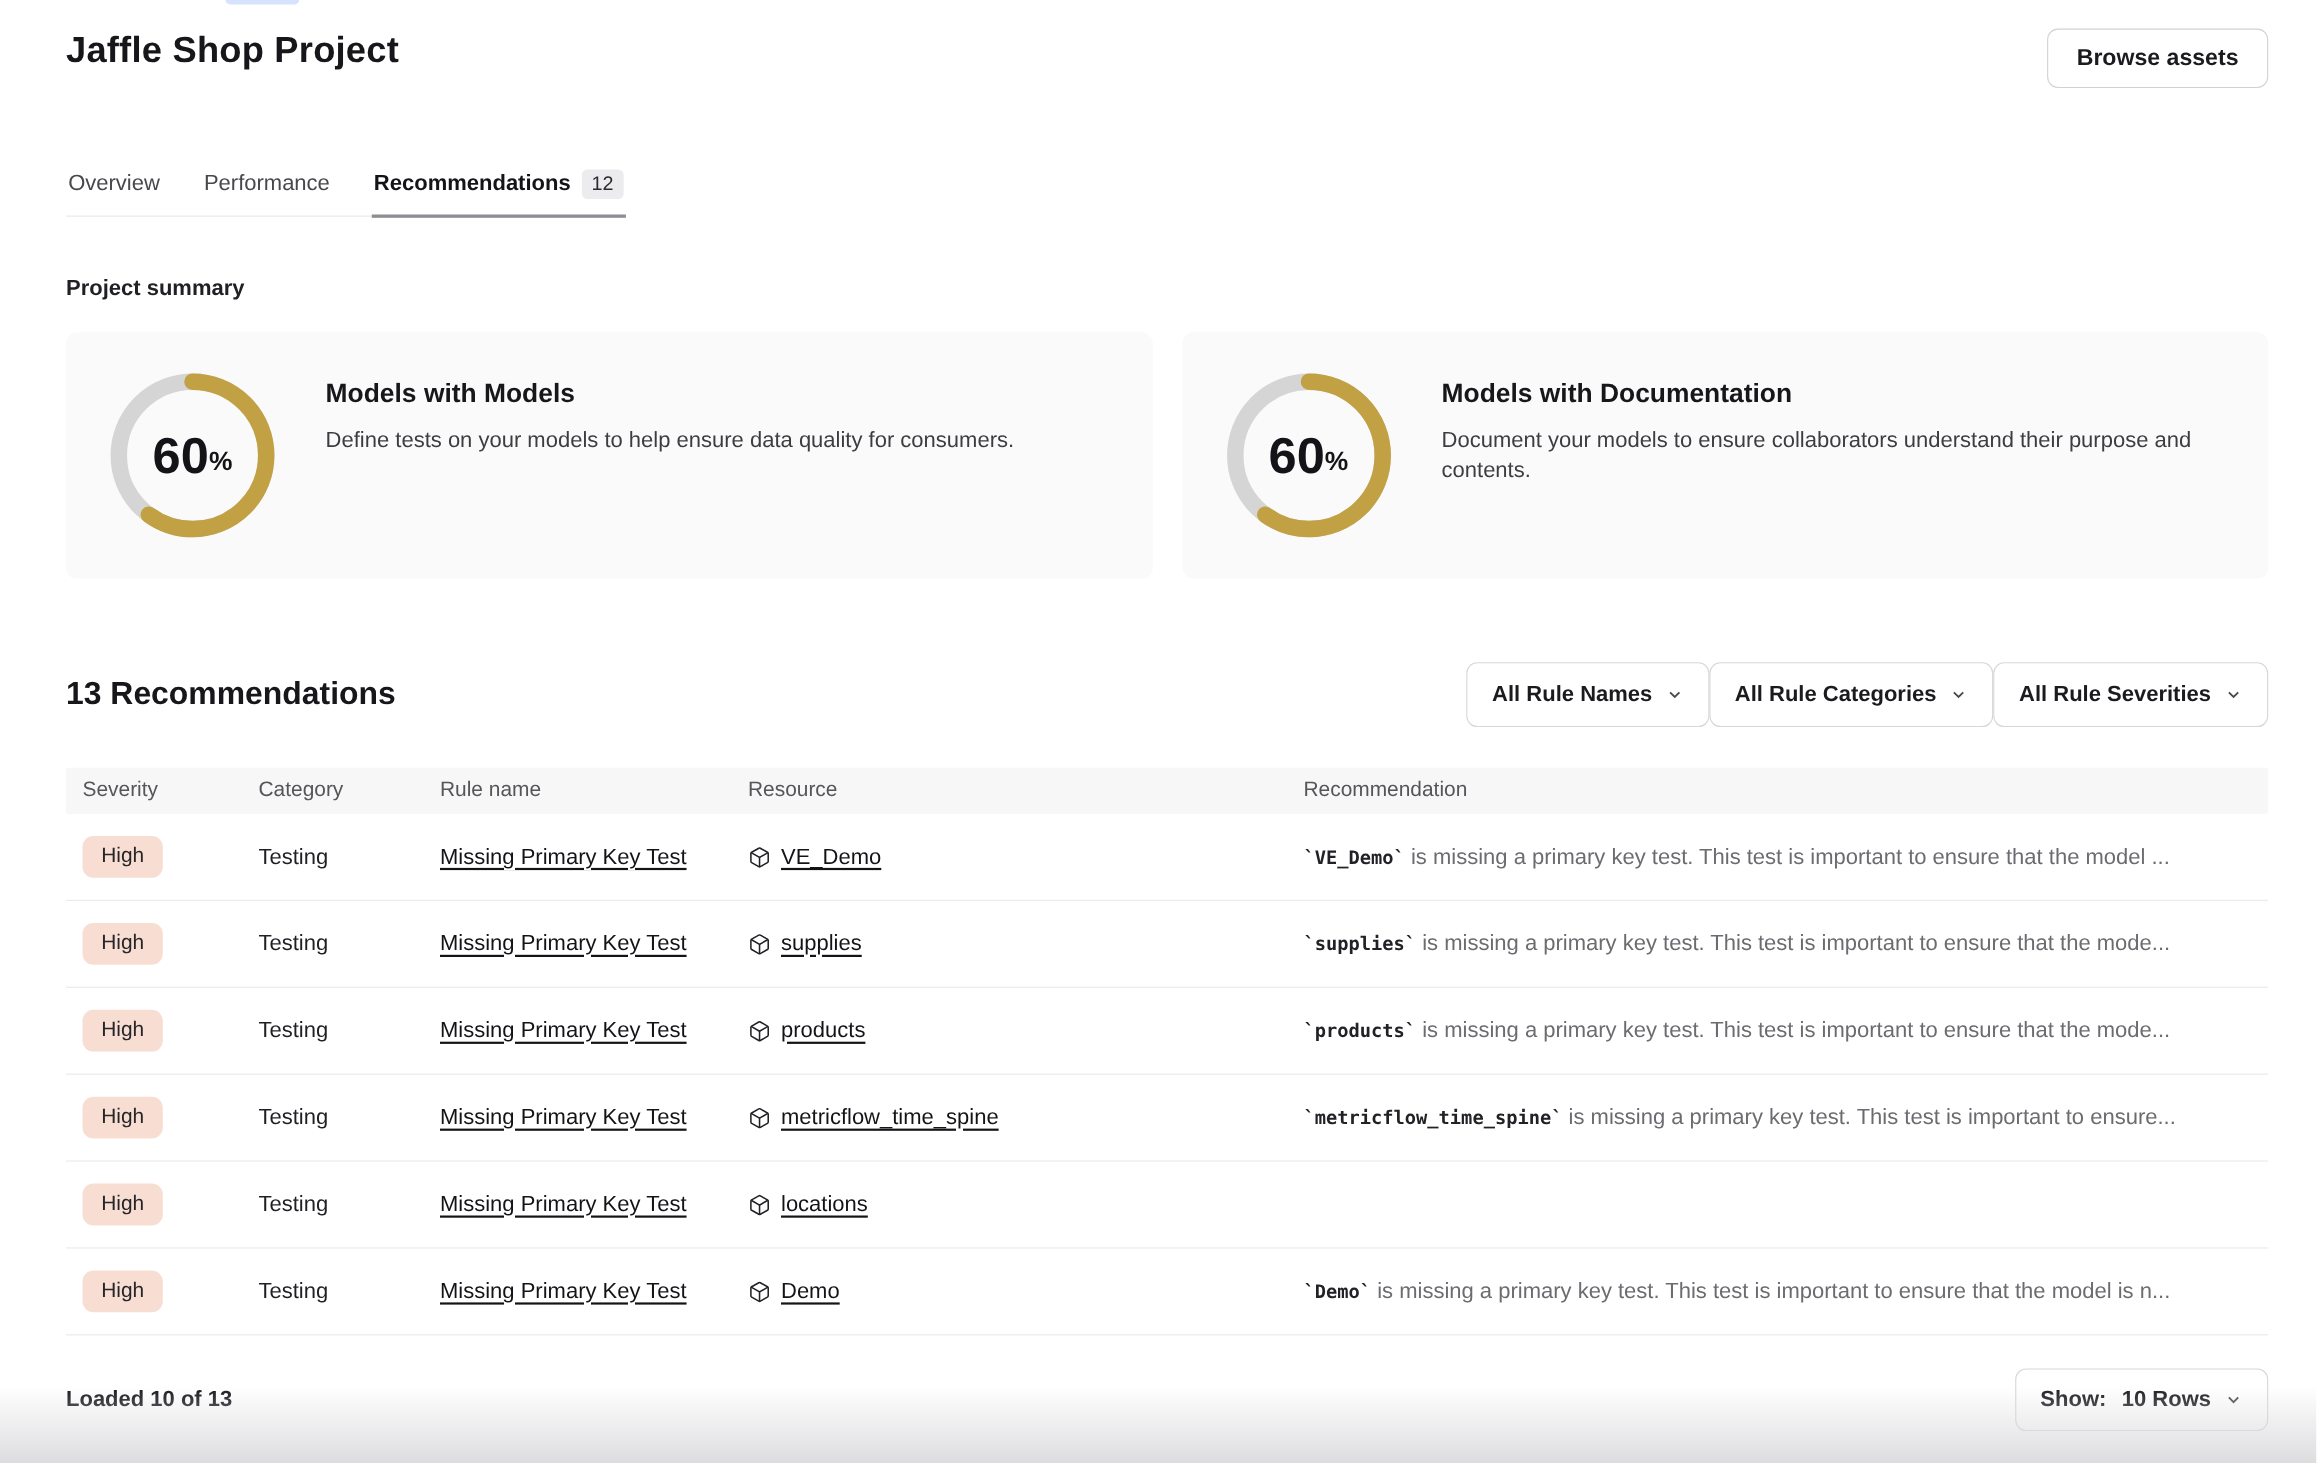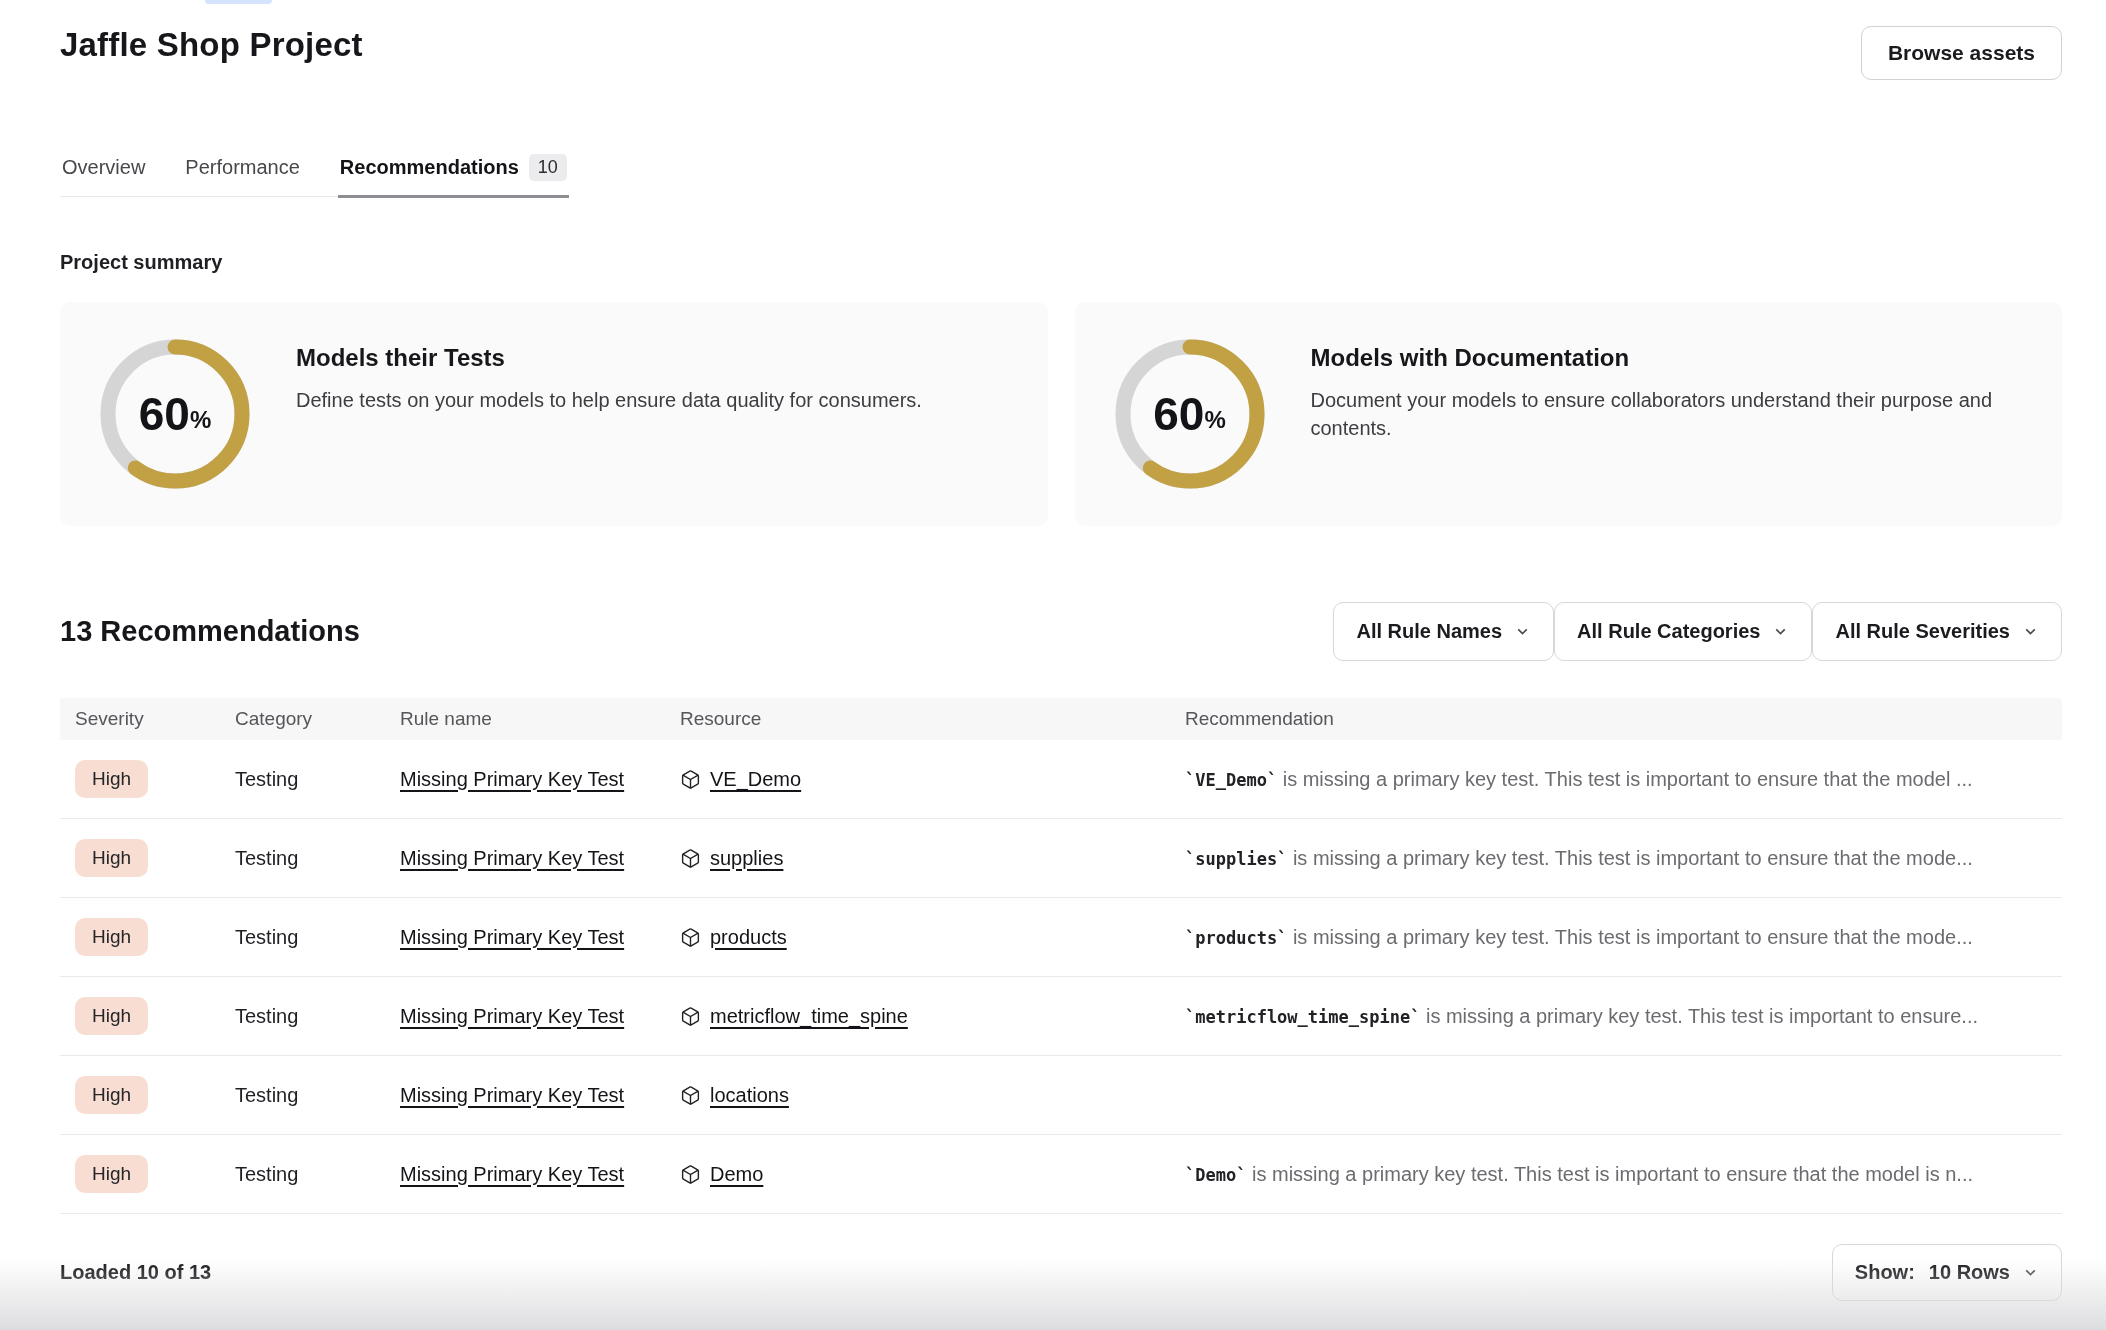--- a/index.html
+++ b/index.html
@@ -81,41 +81,41 @@
 
   <nav class="tabs">
       <div class="tab">
         <span>Overview</span>
       </div>
       <div class="tab">
         <span>Performance</span>
       </div>
       <div class="tab active">
         <span>Recommendations</span>
-        <span class="tab-badge">10</span>
+        <span class="tab-badge">12</span>
       </div>
     </nav>
 
   <section>
     <div class="section-label">Project summary</div>
     <div class="cards">
 
       <div class="card">
         <div class="donut-wrap">
           <svg width="150" height="150" viewBox="0 0 150 150">
             <circle cx="75" cy="75" r="67" fill="none" stroke="#d5d5d6" stroke-width="15"></circle>
             <circle class="donut-arc" cx="75" cy="75" r="67" fill="none" stroke="#c2a144" stroke-width="15" stroke-linecap="round" transform="rotate(-90 75 75)" stroke-dasharray="252.6 168.4"></circle>
           </svg>
           <div class="donut-center">
             <span class="donut-num">60</span>
               <span class="donut-pct">%</span>
           </div>
         </div>
         <div class="card-text">
-          <div class="card-title">Models their Tests</div>
+          <div class="card-title">Models with Models</div>
           <div class="card-desc">Define tests on your models to help ensure data quality for consumers.</div>
         </div>
       </div>
 
       <div class="card">
         <div class="donut-wrap">
           <svg width="150" height="150" viewBox="0 0 150 150">
             <circle cx="75" cy="75" r="67" fill="none" stroke="#d5d5d6" stroke-width="15"></circle>
             <circle class="donut-arc" cx="75" cy="75" r="67" fill="none" stroke="#c2a144" stroke-width="15" stroke-linecap="round" transform="rotate(-90 75 75)" stroke-dasharray="252.6 168.4"></circle>
           </svg>

